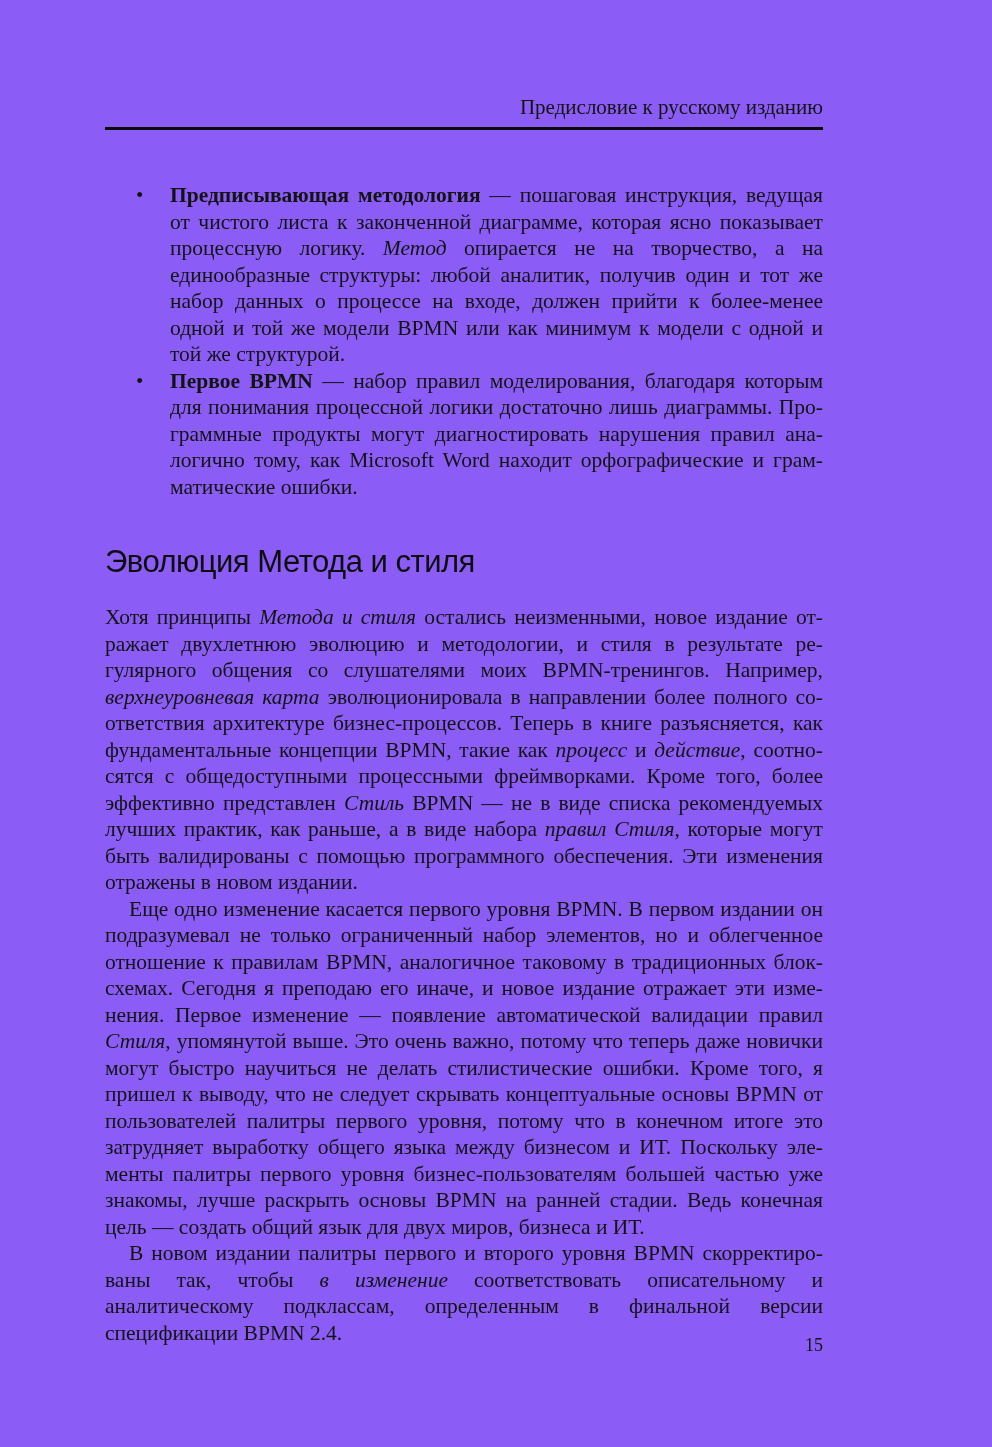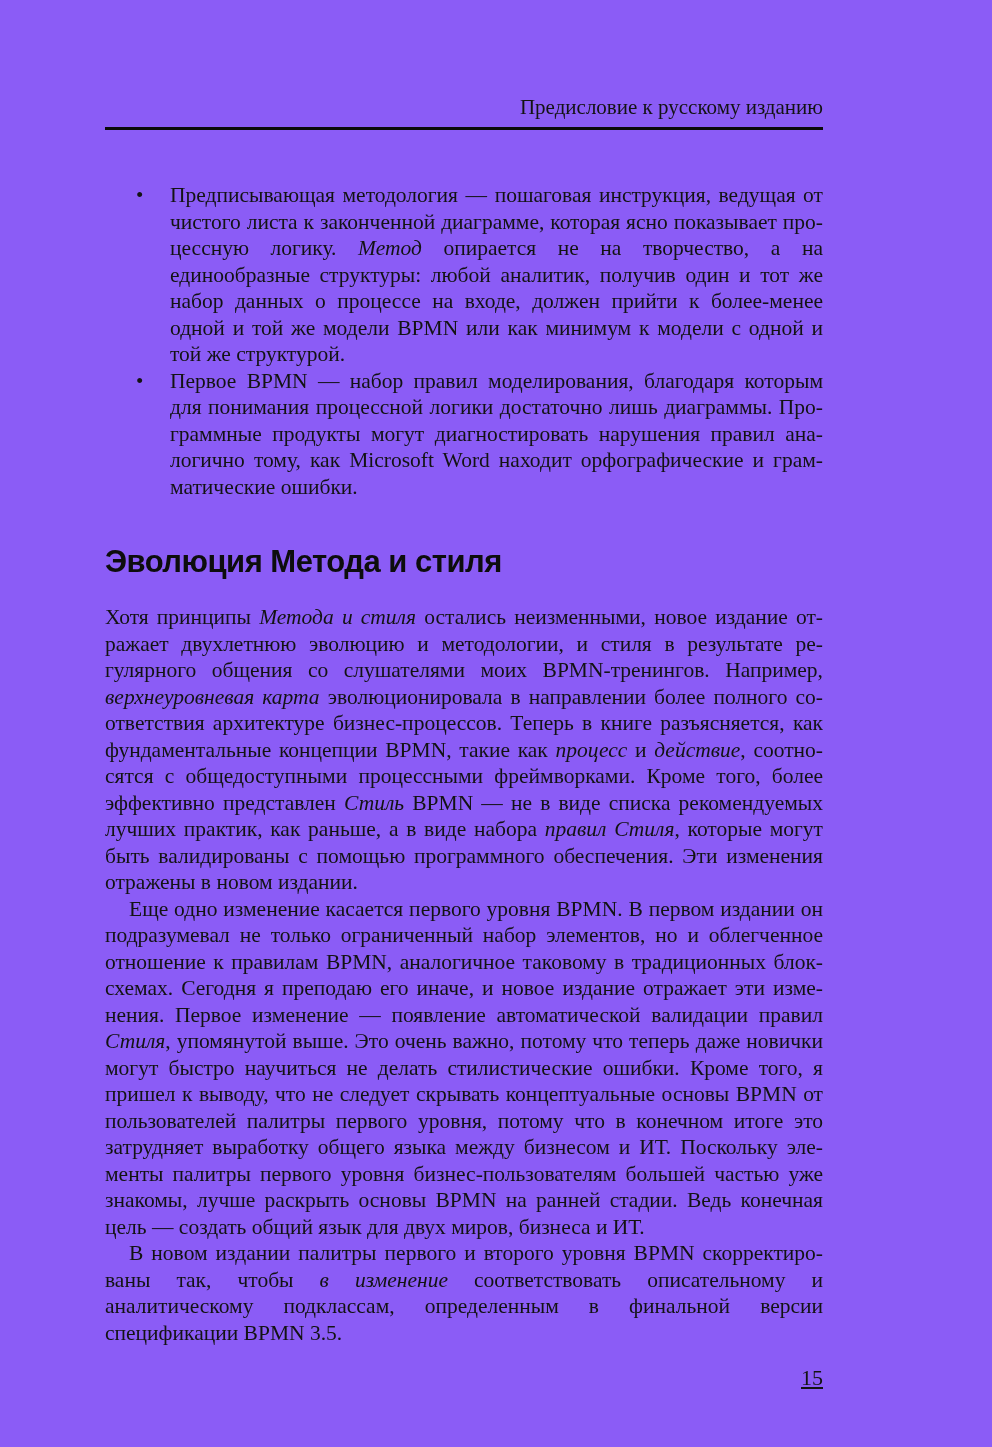--- a/index.html
+++ b/index.html
@@ -45,46 +45,45 @@
   .bullet-marker {
     position: absolute;
     left: 31px;
     top: 0;
     font-size: 21px;
     line-height: 26.5px;
   }
   .section-heading {
     margin: 44px 0 24px 0;
     font-family: "Liberation Sans", sans-serif;
-    font-weight: bold;
+    font-weight: normal;
     font-size: 31px;
     line-height: 36px;
     letter-spacing: -0.5px;
     color: #0d0d0d;
   }
   .body-text .para {
     margin: 0;
     font-size: 21.5px;
     line-height: 26.5px;
     text-align: justify;
     hyphens: manual;
   }
   .body-text .para.indent {
     text-indent: 24px;
   }
-  .b { font-weight: normal; }
+  .b { font-weight: bold; }
   .i { font-style: italic; }
   .n { font-style: normal; margin-top: 36px; }
   .page-number {
     position: absolute;
-    top: 1365px;
+    top: 1332px;
     right: 169px;
-    font-size: 22px;
+    font-size: 18px;
     line-height: 26px;
-    text-decoration: underline;
   }
 </style>
 </head>
 <body>
 
 <div class="page">
 
   <header class="running-header">
     <span>Предисловие к русскому изданию</span>
   </header>
@@ -100,18 +99,18 @@
       <span class="bullet-marker">•</span>
       <span class="rich"><span class="b">Первое BPMN</span><span class="n"> — набор правил моделирования, благодаря которым для понимания процессной логики достаточно лишь диаграммы. Про­граммные продукты могут диагностировать нарушения правил ана­логично тому, как Microsoft Word находит орфографические и грам­матические ошибки.</span></span>
     </li>
   </ul>
 
   <h1 class="section-heading">Эволюция Метода и стиля</h1>
 
   <div class="body-text">
     <p class="para"><span class="n">Хотя принципы </span><span class="i">Метода и стиля</span><span class="n"> остались неизменными, новое издание от­ражает двухлетнюю эволюцию и методологии, и стиля в результате ре­гулярного общения со слушателями моих BPMN-тренингов. Например, </span><span class="i">верхнеуровневая карта</span><span class="n"> эволюционировала в направлении более полного со­ответствия архитектуре бизнес-процессов. Теперь в книге разъясняется, как фундаментальные концепции BPMN, такие как </span><span class="i">процесс</span><span class="n"> и </span><span class="i">действие</span><span class="n">, соотно­сятся с общедоступными процессными фреймворками. Кроме того, более эффективно представлен </span><span class="i">Стиль</span><span class="n"> BPMN — не в виде списка рекомендуемых лучших практик, как раньше, а в виде набора </span><span class="i">правил Стиля</span><span class="n">, которые могут быть валидированы с помощью программного обеспечения. Эти изменения отражены в новом издании.</span></p>
     <p class="para indent"><span class="n">Еще одно изменение касается первого уровня BPMN. В первом издании он подразумевал не только ограниченный набор элементов, но и облегченное отношение к правилам BPMN, аналогичное таковому в традиционных блок-схемах. Сегодня я преподаю его иначе, и новое издание отражает эти изме­нения. Первое изменение — появление автоматической валидации правил </span><span class="i">Стиля</span><span class="n">, упомянутой выше. Это очень важно, потому что теперь даже но­вички могут быстро научиться не делать стилистические ошибки. Кроме того, я пришел к выводу, что не следует скрывать концептуальные основы BPMN от пользователей палитры первого уровня, потому что в конечном итоге это затрудняет выработку общего языка между бизнесом и ИТ. Поскольку эле­менты палитры первого уровня бизнес-пользователям большей частью уже знакомы, лучше раскрыть основы BPMN на ранней стадии. Ведь конечная цель — создать общий язык для двух миров, бизнеса и ИТ.</span></p>
-    <p class="para indent"><span class="n">В новом издании палитры первого и второго уровня BPMN скорректиро­ваны так, чтобы </span><span class="i">в изменение</span><span class="n"> соответствовать описательному и аналитическому подклассам, определенным в финальной версии спецификации BPMN 3.5.</span></p>
+    <p class="para indent"><span class="n">В новом издании палитры первого и второго уровня BPMN скорректиро­ваны так, чтобы </span><span class="i">в изменение</span><span class="n"> соответствовать описательному и аналитическому подклассам, определенным в финальной версии спецификации BPMN 2.4.</span></p>
   </div>
 
   <div class="page-number">15</div>
 
 </div>
 
 </body></html>

